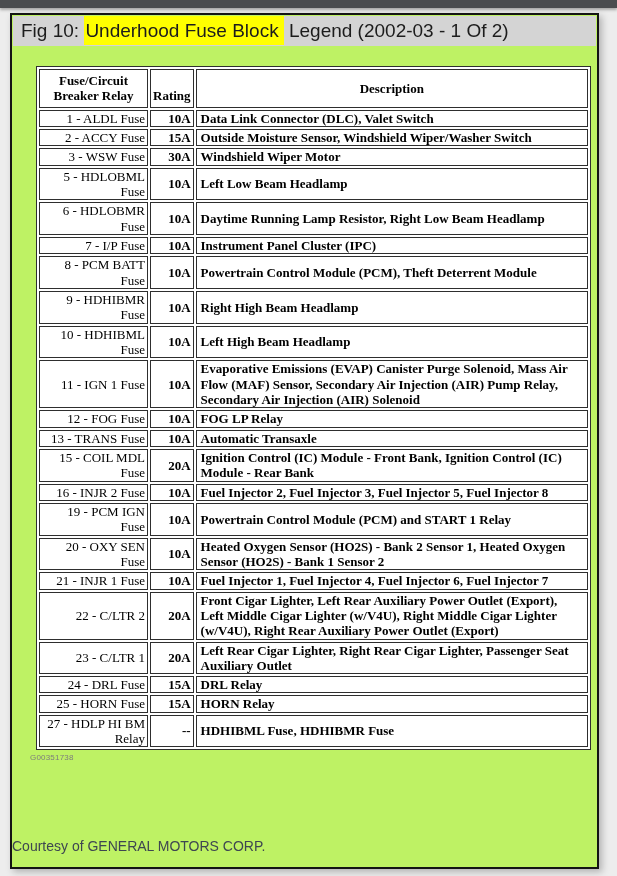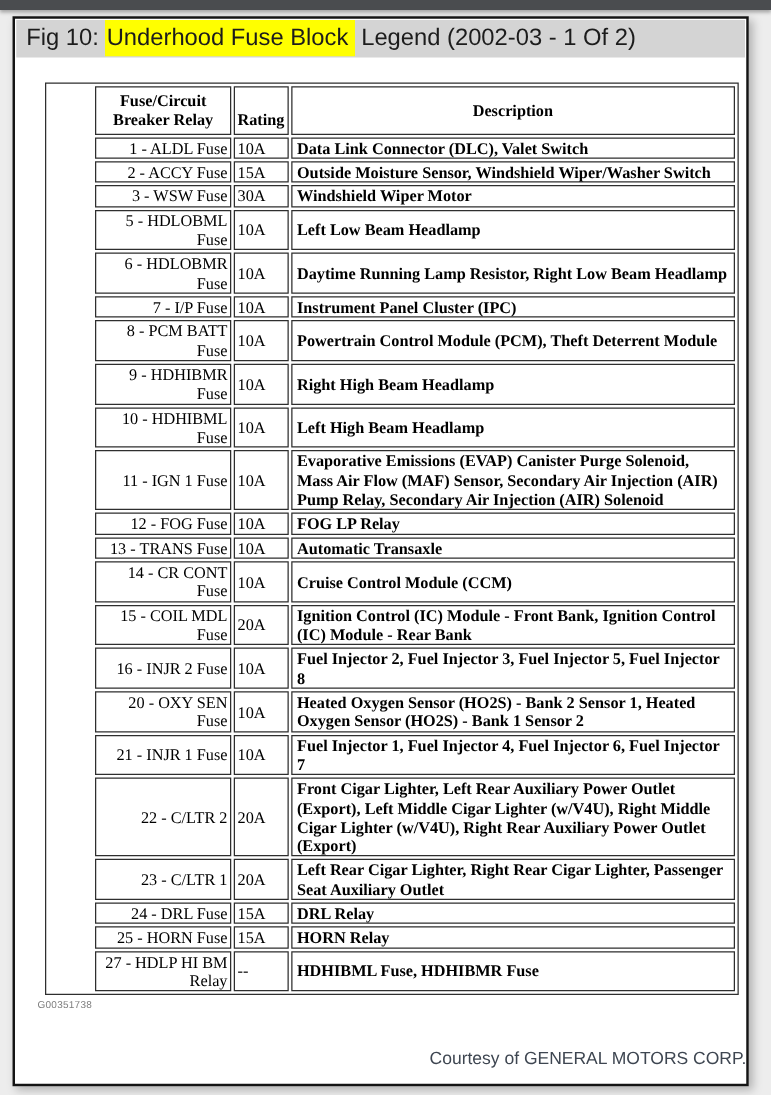--- a/index.html
+++ b/index.html
@@ -13,21 +13,21 @@
   .top-bar {
     position: absolute; top: 0; left: 0;
     width: 617px; height: 8px;
     background: #4a4c4f;
     box-shadow: 0 2px 3px rgba(0,0,0,0.30);
   }
   .doc-panel {
     position: absolute; left: 10px; top: 13px;
     width: 589px; height: 856px;
     box-sizing: border-box;
-    background: #ffffff;
+    background: #bef264;
     border: 2px solid #141414;
     box-shadow: 3px 3px 7px rgba(0,0,0,0.25);
   }
   .fig-header {
     margin: 1px;
     background: #d4d4d4;
     height: 30px;
     line-height: 30px;
     padding-left: 8px;
     font-size: 19px;
@@ -44,47 +44,46 @@
     margin: 20px 0 0 24px;
     width: 555px;
     border-collapse: separate;
     border-spacing: 2px;
     border: 1px solid #2e2e2e;
     background: #ffffff;
     font-family: "Liberation Serif", serif;
     font-size: 13px;
     line-height: 1.18;
     color: #000000;
-    padding-left: 37px;
   }
   .fuse-table th, .fuse-table td {
     border: 1px solid #2e2e2e;
     vertical-align: middle;
   }
   .fuse-table th {
     font-weight: bold;
     text-align: center;
     padding: 3px 2px;
   }
   .fuse-table th.col-fuse  { width: 103px; }
   .fuse-table th.col-rating{ width: 36px; vertical-align: bottom; }
   .fuse-table td.fuse   { text-align: right; padding: 0 2px; }
-  .fuse-table td.rating { text-align: left; padding: 0 2px; }
+  .fuse-table td.rating { text-align: right; padding: 0 2px; font-weight: bold; }
   .fuse-table td.desc   { text-align: left;   padding: 0 4px; font-weight: bold; }
   .figure-id {
     margin: 3px 0 0 18px;
     font-size: 8px;
     color: #7d7d7d;
     letter-spacing: 0.2px;
   }
   .footer {
     position: absolute;
     bottom: 13px; left: 0;
     width: 100%;
-    text-align: right;
+    text-align: left;
     font-size: 14px;
     color: #3e4651;
   }
 </style>
 </head>
 <body>
 
 <div class="top-bar"></div>
 
 <div class="doc-panel">
@@ -154,35 +153,35 @@
           <td class="fuse">12 - FOG Fuse</td>
           <td class="rating">10A</td>
           <td class="desc">FOG LP Relay</td>
         </tr>
         <tr>
           <td class="fuse">13 - TRANS Fuse</td>
           <td class="rating">10A</td>
           <td class="desc">Automatic Transaxle</td>
         </tr>
         <tr>
-          <td class="fuse">14 - CR CONT Fuse</td>
-          <td class="rating">10A</td>
-          <td class="desc">Cruise Control Module (CCM)</td>
-        </tr>
-        <tr>
           <td class="fuse">15 - COIL MDL Fuse</td>
           <td class="rating">20A</td>
           <td class="desc">Ignition Control (IC) Module - Front Bank, Ignition Control (IC) Module - Rear Bank</td>
         </tr>
         <tr>
           <td class="fuse">16 - INJR 2 Fuse</td>
           <td class="rating">10A</td>
           <td class="desc">Fuel Injector 2, Fuel Injector 3, Fuel Injector 5, Fuel Injector 8</td>
         </tr>
         <tr>
+          <td class="fuse">19 - PCM IGN Fuse</td>
+          <td class="rating">10A</td>
+          <td class="desc">Powertrain Control Module (PCM) and START 1 Relay</td>
+        </tr>
+        <tr>
           <td class="fuse">20 - OXY SEN Fuse</td>
           <td class="rating">10A</td>
           <td class="desc">Heated Oxygen Sensor (HO2S) - Bank 2 Sensor 1, Heated Oxygen Sensor (HO2S) - Bank 1 Sensor 2</td>
         </tr>
         <tr>
           <td class="fuse">21 - INJR 1 Fuse</td>
           <td class="rating">10A</td>
           <td class="desc">Fuel Injector 1, Fuel Injector 4, Fuel Injector 6, Fuel Injector 7</td>
         </tr>
         <tr>

